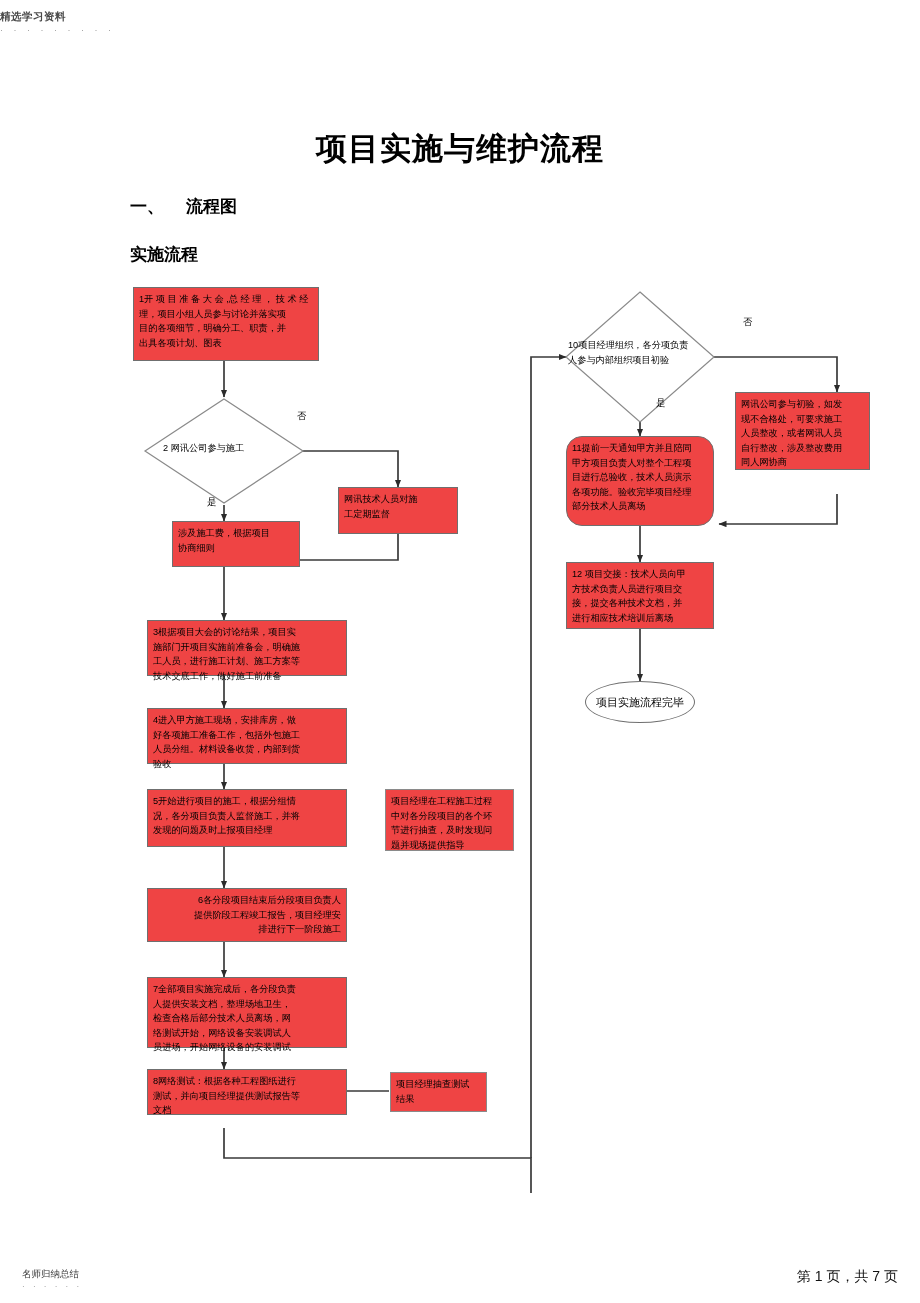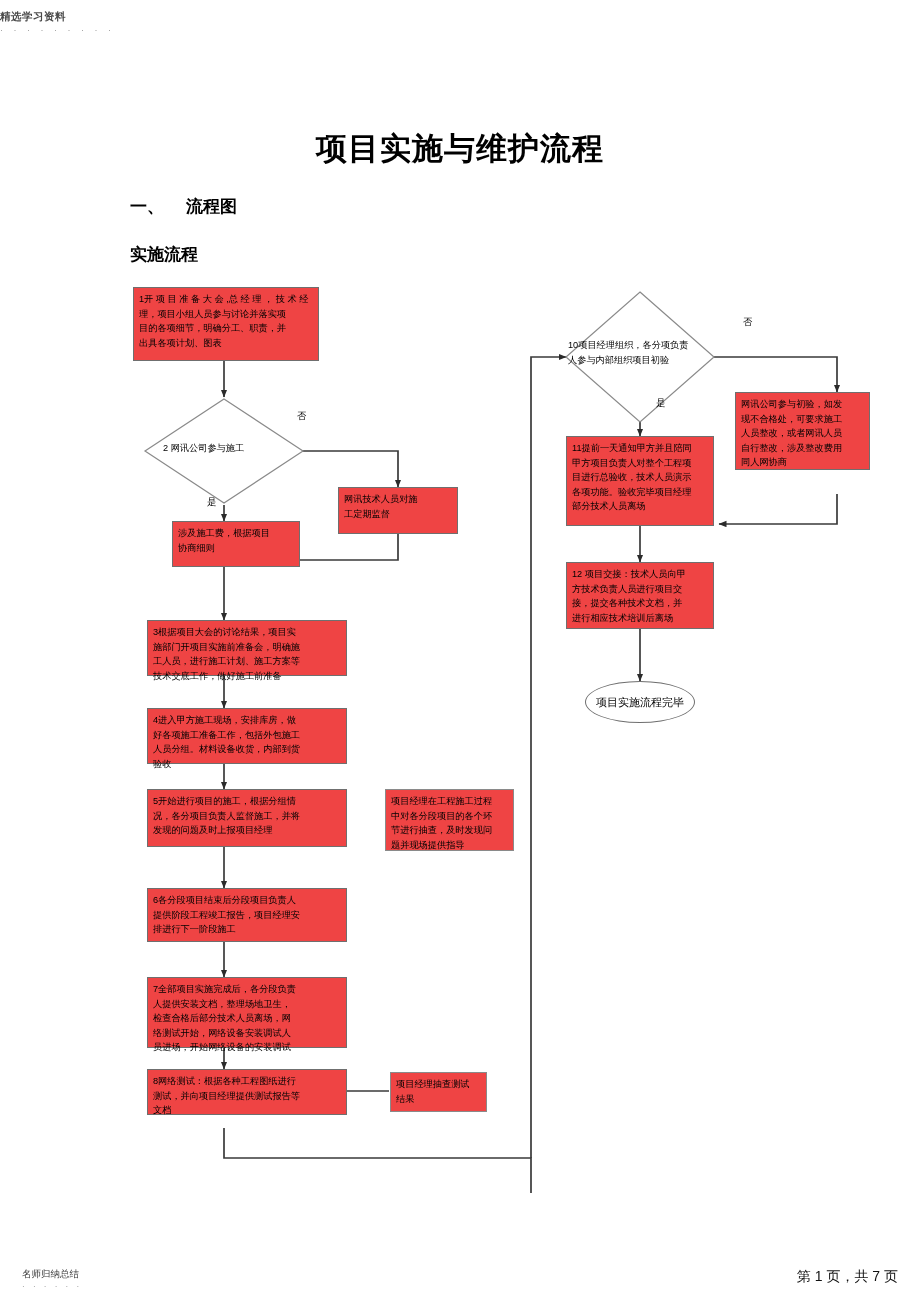--- a/index.html
+++ b/index.html
@@ -245,21 +245,21 @@
 
     <div class="node box" style="left:147px; top:789px; width:200px; height:58px;">5开始进行项目的施工，根据分组情
 况，各分项目负责人监督施工，并将
 发现的问题及时上报项目经理</div>
 
     <div class="node box thin" style="left:385px; top:789px; width:129px; height:62px;">项目经理在工程施工过程
 中对各分段项目的各个环
 节进行抽查，及时发现问
 题并现场提供指导</div>
 
-    <div class="node box" style="left:147px; top:888px; width:200px; height:54px;">6各分段项目结束后分段项目负责人
+    <div class="node box" style="left:147px; top:888px; width:200px; height:54px;text-align:right;">6各分段项目结束后分段项目负责人
 提供阶段工程竣工报告，项目经理安
 排进行下一阶段施工</div>
 
     <div class="node box" style="left:147px; top:977px; width:200px; height:71px;">7全部项目实施完成后，各分段负责
 人提供安装文档，整理场地卫生，
 检查合格后部分技术人员离场，网
 络测试开始，网络设备安装调试人
 员进场，开始网络设备的安装调试</div>
 
     <div class="node box" style="left:147px; top:1069px; width:200px; height:46px;">8网络测试：根据各种工程图纸进行
@@ -276,21 +276,21 @@
       <div class="diamond-label" style="left:4px; top:48px; width:146px;">10项目经理组织，各分项负责
 人参与内部组织项目初验</div>
     </div>
 
     <div class="node box" style="left:735px; top:392px; width:135px; height:78px;">网讯公司参与初验，如发
 现不合格处，可要求施工
 人员整改，或者网讯人员
 自行整改，涉及整改费用
 同人网协商</div>
 
-    <div class="node box" style="left:566px; top:436px; width:148px; height:90px;">11提前一天通知甲方并且陪同
+    <div class="node box" style="left:566px; top:436px; width:148px; height:90px;border-radius:16px;">11提前一天通知甲方并且陪同
 甲方项目负责人对整个工程项
 目进行总验收，技术人员演示
 各项功能。验收完毕项目经理
 部分技术人员离场</div>
 
     <div class="node box" style="left:566px; top:562px; width:148px; height:67px;">12  项目交接：技术人员向甲
 方技术负责人员进行项目交
 接，提交各种技术文档，并
 进行相应技术培训后离场</div>
 

